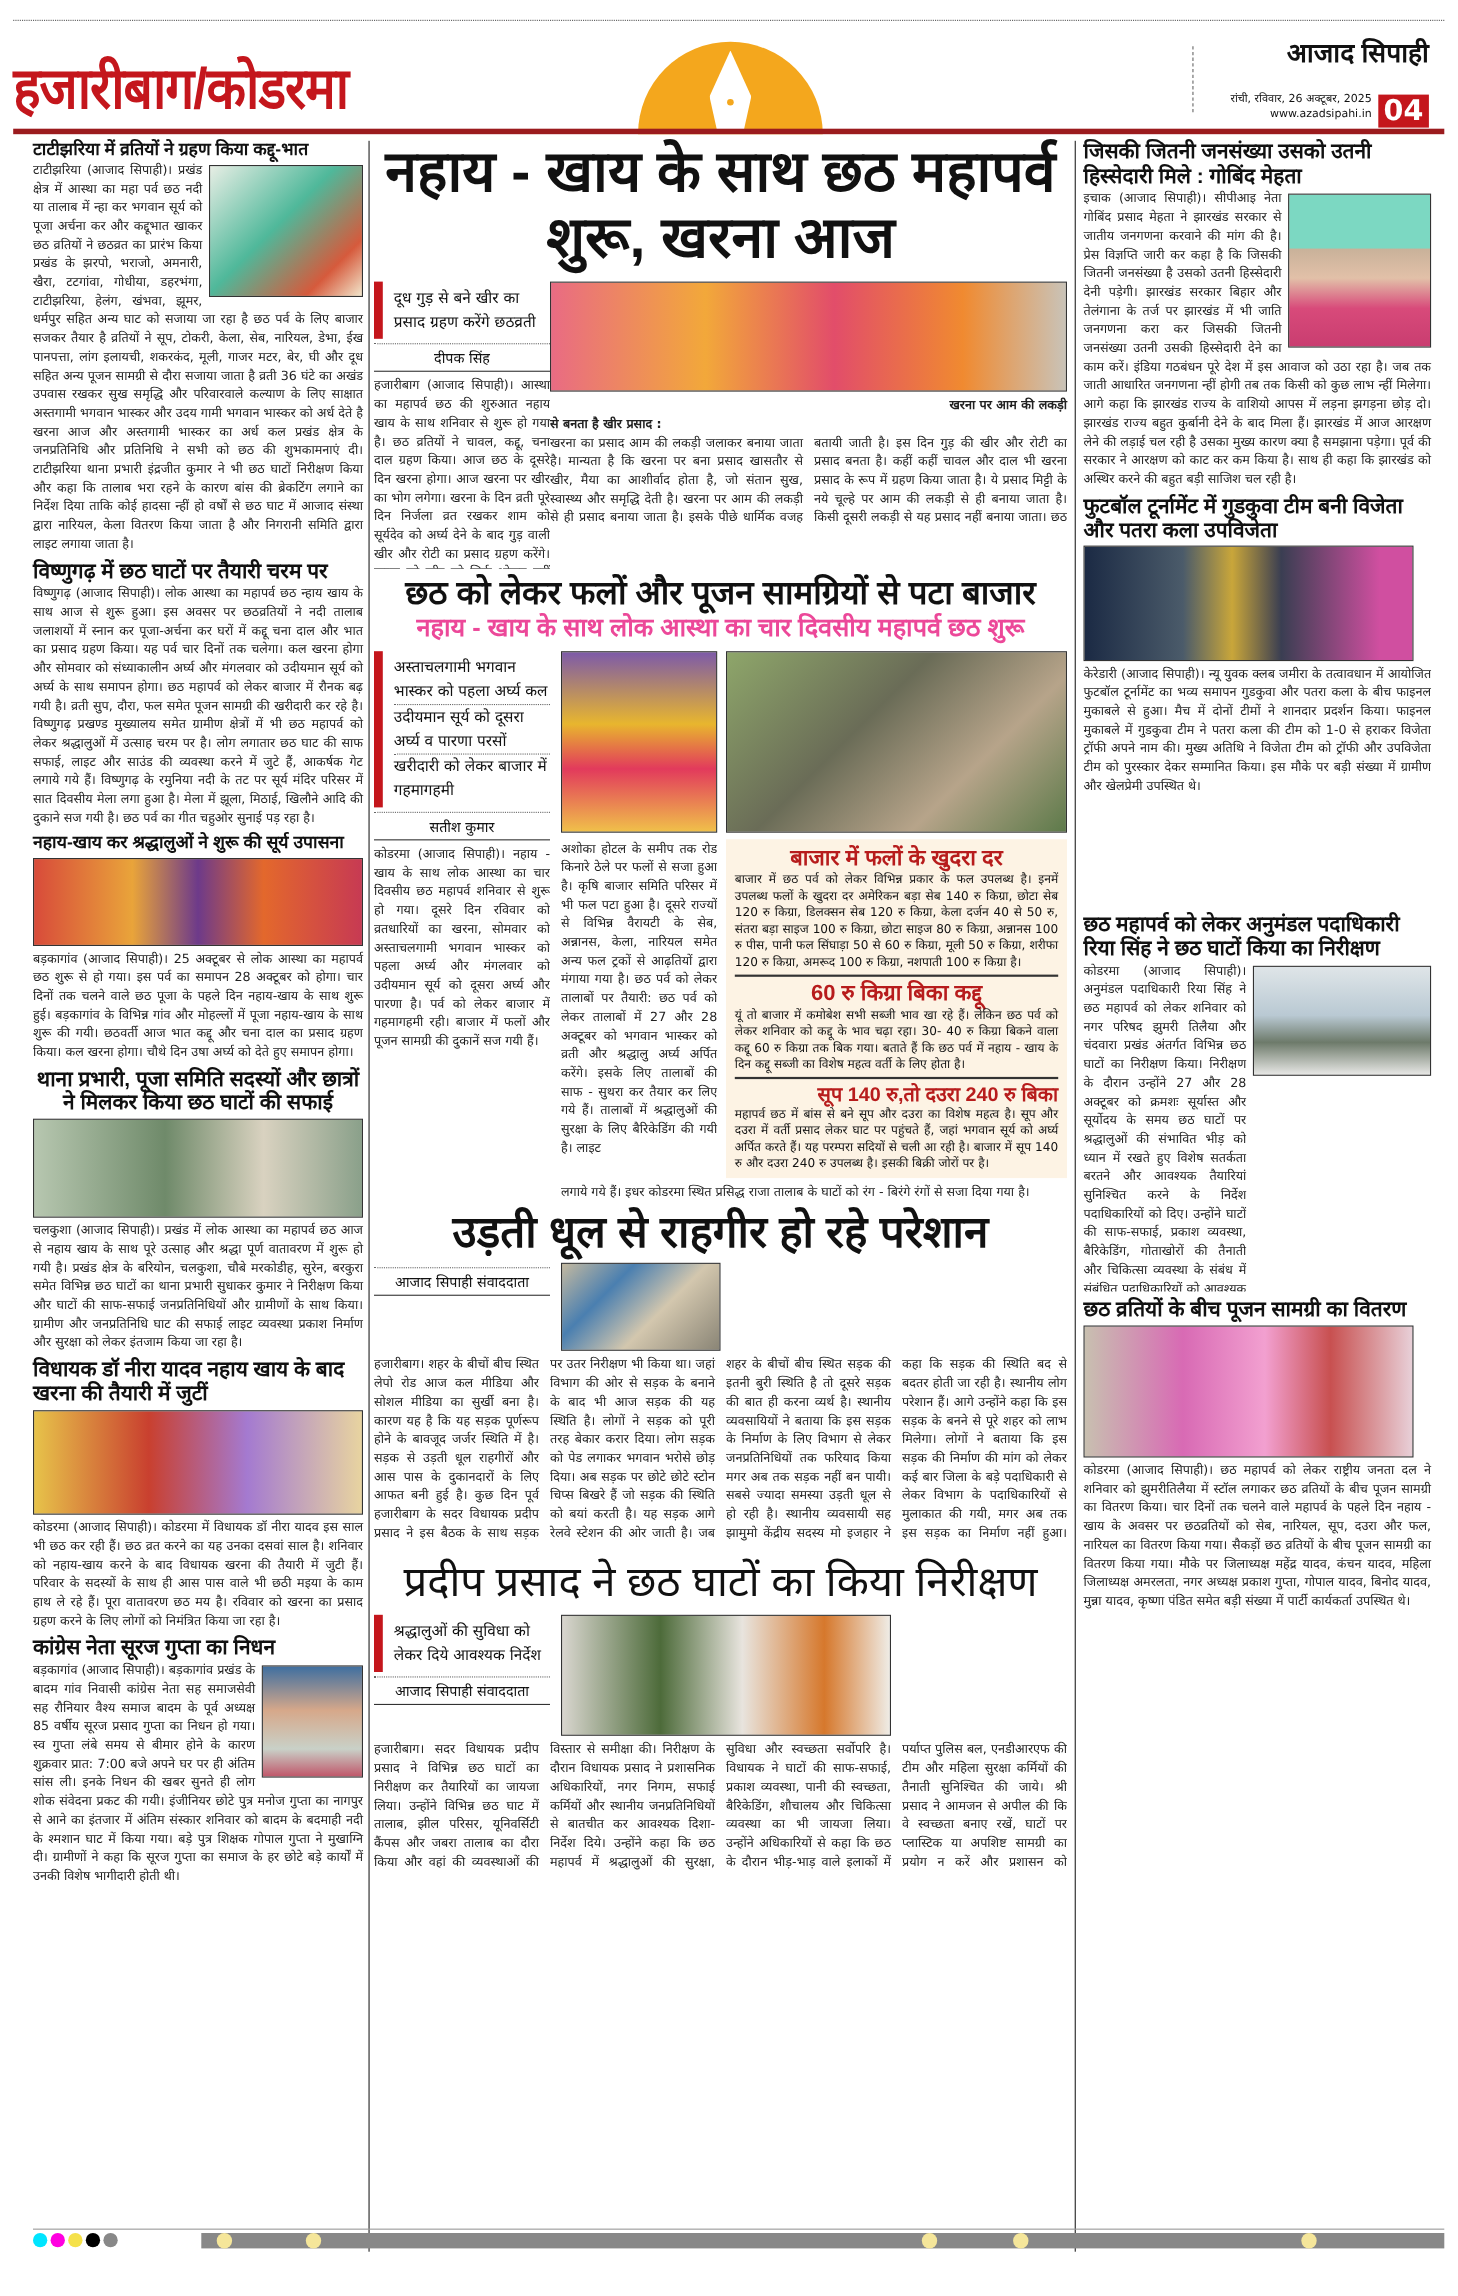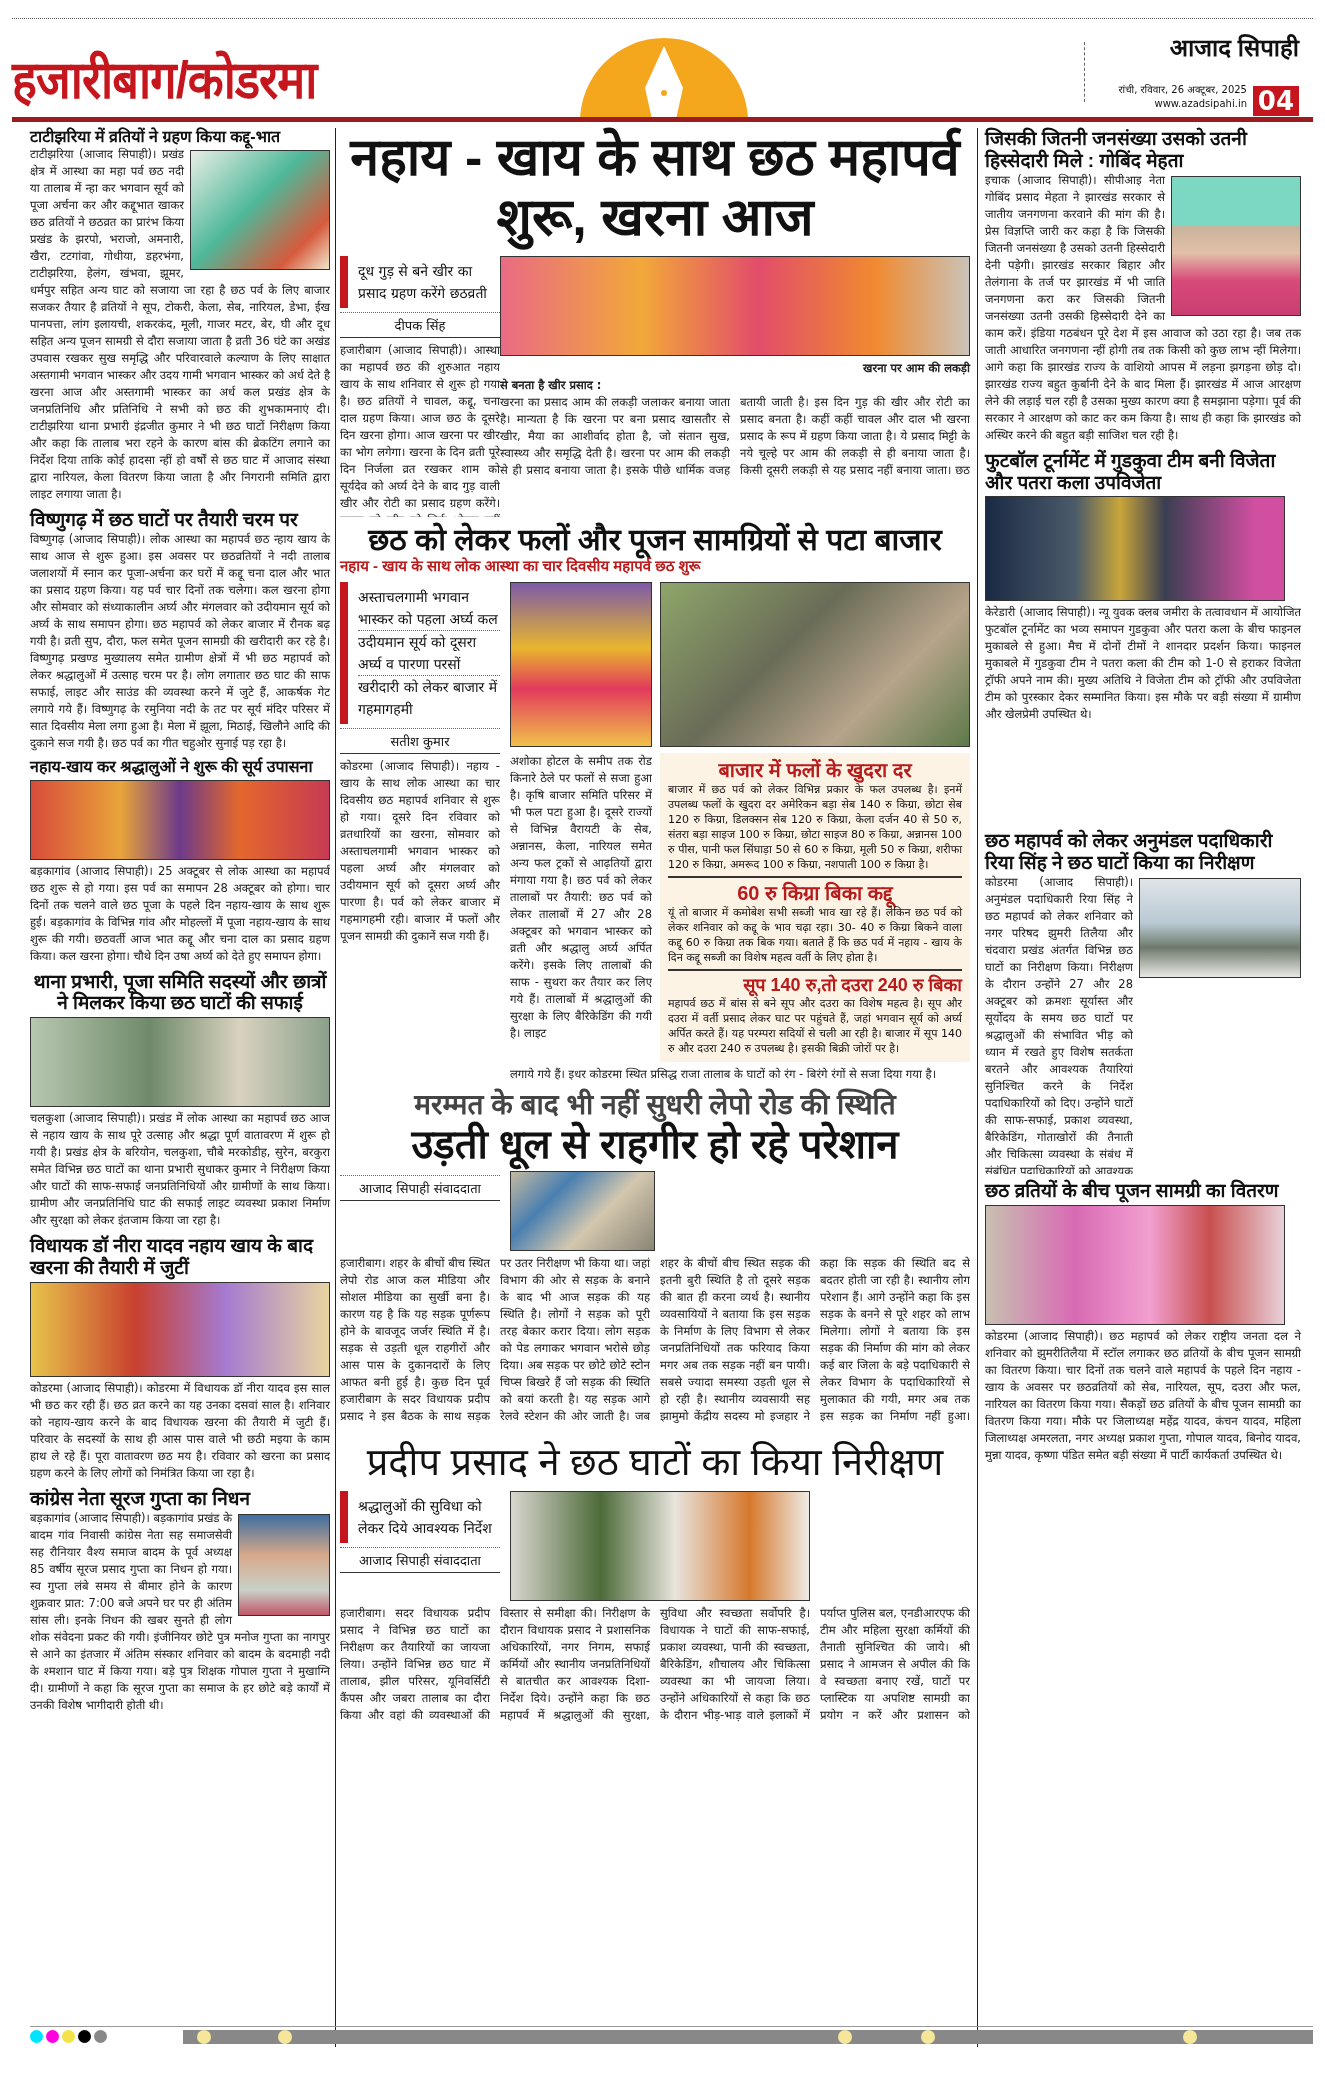--- a/index.html
+++ b/index.html
@@ -107,21 +107,21 @@
         <div class="photo" style="width:100%;height:100px;background:linear-gradient(90deg,#e96b83,#f2a83a 30%,#e24d6a 55%,#f08a30 80%,#c9c3b8)"></div>
         <div class="txt" style="font-weight:bold;text-align:right;margin-top:4px">खरना पर आम की लकड़ी</div>
         <div class="txt" style="font-weight:bold">से बनता है खीर प्रसाद :</div>
         <p class="txt" style="height:95px;overflow:hidden;column-count:2;column-gap:10px">खरना का प्रसाद आम की लकड़ी जलाकर बनाया जाता है। मान्यता है कि खरना पर बना प्रसाद खासतौर से खीर, मैया का आशीर्वाद होता है, जो संतान सुख, स्वास्थ्य और समृद्धि देती है। खरना पर आम की लकड़ी से ही प्रसाद बनाया जाता है। इसके पीछे धार्मिक वजह बतायी जाती है। इस दिन गुड़ की खीर और रोटी का प्रसाद बनता है। कहीं कहीं चावल और दाल भी खरना प्रसाद के रूप में ग्रहण किया जाता है। ये प्रसाद मिट्टी के नये चूल्हे पर आम की लकड़ी से ही बनाया जाता है। किसी दूसरी लकड़ी से यह प्रसाद नहीं बनाया जाता। छठ पूजा का त्योहार आस्था, पवित्रता और सूर्य उपासना का सबसे बड़ा प्रतीक है। छठ पूजा को लेकर मान्यता है कि चार दिवसीय महानुष्ठान में भगवान भास्कर और उनकी बहन षष्ठी देवी की असीम कृपा श्रद्धालुओं को प्राप्त होती है। व्रत से लोगों को संतान, स्वास्थ्य, सुख, शांति और समृद्धि प्राप्ति होती है।</p>
       </div>
     </div>
   </article>
 
   <article style="margin-top:6px">
     <h2 class="hd l" style="font-size:30px;text-align:center">छठ को लेकर फलों और पूजन सामग्रियों से पटा बाजार</h2>
-    <h3 class="hd" style="font-size:15px;text-align:left;color:#b91c1c">नहाय - खाय के साथ लोक आस्था का चार दिवसीय महापर्व छठ शुरू</h3>
+    <h3 class="hd" style="font-size:23px;text-align:center;color:#ec4899">नहाय - खाय के साथ लोक आस्था का चार दिवसीय महापर्व छठ शुरू</h3>
     <div style="display:flex;gap:10px;margin-top:8px">
       <div style="width:160px">
         <div class="pullquote">
           <div>अस्ताचलगामी भगवान भास्कर को पहला अर्घ्य कल</div>
           <div style="border-top:1px dotted #666">उदीयमान सूर्य को दूसरा अर्घ्य व पारणा परसों</div>
           <div style="border-top:1px dotted #666">खरीदारी को लेकर बाजार में गहमागहमी</div>
         </div>
         <div class="byline">सतीश कुमार</div>
         <p class="txt" style="height:300px;overflow:hidden">कोडरमा (आजाद सिपाही)। नहाय - खाय के साथ लोक आस्था का चार दिवसीय छठ महापर्व शनिवार से शुरू हो गया। दूसरे दिन रविवार को व्रतधारियों का खरना, सोमवार को अस्ताचलगामी भगवान भास्कर को पहला अर्घ्य और मंगलवार को उदीयमान सूर्य को दूसरा अर्घ्य और पारणा है। पर्व को लेकर बाजार में गहमागहमी रही। बाजार में फलों और पूजन सामग्री की दुकानें सज गयी हैं।</p>
       </div>
@@ -142,21 +142,20 @@
             <h4 class="hd red" style="font-size:18px;text-align:right">सूप 140 रु,तो दउरा 240 रु बिका</h4>
             <p class="txt" style="color:#111;font-size:11px;line-height:15px">महापर्व छठ में बांस से बने सूप और दउरा का विशेष महत्व है। सूप और दउरा में वर्ती प्रसाद लेकर घाट पर पहुंचते हैं, जहां भगवान सूर्य को अर्घ्य अर्पित करते हैं। यह परम्परा सदियों से चली आ रही है। बाजार में सूप 140 रु और दउरा 240 रु उपलब्ध है। इसकी बिक्री जोरों पर है।</p>
           </div>
         </div>
         <p class="txt" style="margin-top:4px">लगाये गये हैं। इधर कोडरमा स्थित प्रसिद्ध राजा तालाब के घाटों को रंग - बिरंगे रंगों से सजा दिया गया है।</p>
       </div>
     </div>
   </article>
 
   <article style="margin-top:6px">
-    <h3 class="hd" style="font-size:28px;color:#444;text-align:center">मरम्मत के बाद भी नहीं सुधरी लेपो रोड की स्थिति</h3>
     <h2 class="hd l" style="font-size:40px;text-align:center">उड़ती धूल से राहगीर हो रहे परेशान</h2>
     <div style="display:flex;gap:10px;margin-top:4px">
       <div style="width:160px">
         <div class="byline">आजाद सिपाही संवाददाता</div>
       </div>
       <div class="photo" style="width:145px;height:80px;background:linear-gradient(135deg,#c4b9a0,#4a7fb0 30%,#d3c7ae 60%,#8a8576)"></div>
     </div>
     <p class="txt" style="column-count:4;column-gap:10px;height:180px;overflow:hidden;margin-top:4px">हजारीबाग। शहर के बीचों बीच स्थित लेपो रोड आज कल मीडिया और सोशल मीडिया का सुर्खी बना है। कारण यह है कि यह सड़क पूर्णरूप होने के बावजूद जर्जर स्थिति में है। सड़क से उड़ती धूल राहगीरों और आस पास के दुकानदारों के लिए आफत बनी हुई है। कुछ दिन पूर्व हजारीबाग के सदर विधायक प्रदीप प्रसाद ने इस बैठक के साथ सड़क पर उतर निरीक्षण भी किया था। जहां विभाग की ओर से सड़क के बनाने के बाद भी आज सड़क की यह स्थिति है। लोगों ने सड़क को पूरी तरह बेकार करार दिया। लोग सड़क को पेड लगाकर भगवान भरोसे छोड़ दिया। अब सड़क पर छोटे छोटे स्टोन चिप्स बिखरे हैं जो सड़क की स्थिति को बयां करती है। यह सड़क आगे रेलवे स्टेशन की ओर जाती है। जब शहर के बीचों बीच स्थित सड़क की इतनी बुरी स्थिति है तो दूसरे सड़क की बात ही करना व्यर्थ है। स्थानीय व्यवसायियों ने बताया कि इस सड़क के निर्माण के लिए विभाग से लेकर जनप्रतिनिधियों तक फरियाद किया मगर अब तक सड़क नहीं बन पायी। सबसे ज्यादा समस्या उड़ती धूल से हो रही है। स्थानीय व्यवसायी सह झामुमो केंद्रीय सदस्य मो इजहार ने कहा कि सड़क की स्थिति बद से बदतर होती जा रही है। स्थानीय लोग परेशान हैं। आगे उन्होंने कहा कि इस सड़क के बनने से पूरे शहर को लाभ मिलेगा। लोगों ने बताया कि इस सड़क की निर्माण की मांग को लेकर कई बार जिला के बड़े पदाधिकारी से लेकर विभाग के पदाधिकारियों से मुलाकात की गयी, मगर अब तक इस सड़क का निर्माण नहीं हुआ। सड़क कब बनेगी विभाग के पदाधिकारी भी जवाब नहीं दे पाते। विधायक प्रदीप प्रसाद ने कहा कि इस लेपो सड़क की स्थिति को लेकर वे भी लगातार प्रयासरत हैं। लेकिन विभाग की उदासीनता भी विकास प्रभावित हो रहा है। अब देखना यह दिलचस्प होगा कि आखिर कब तक यह सड़क पूर्ण रूप से बन जायेगी।</p>
   </article>
 

